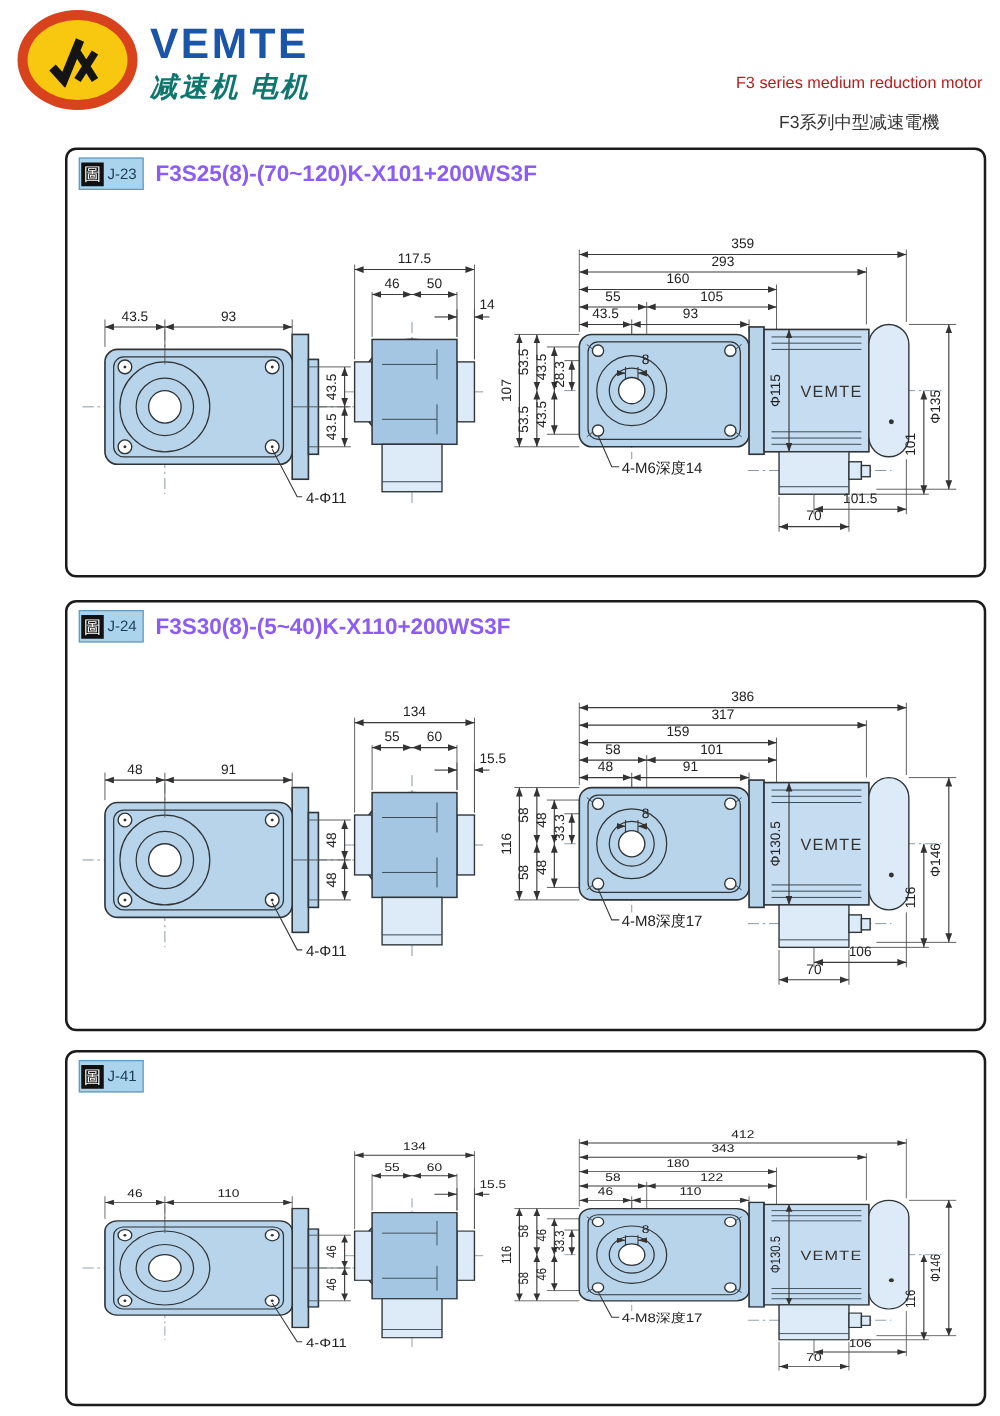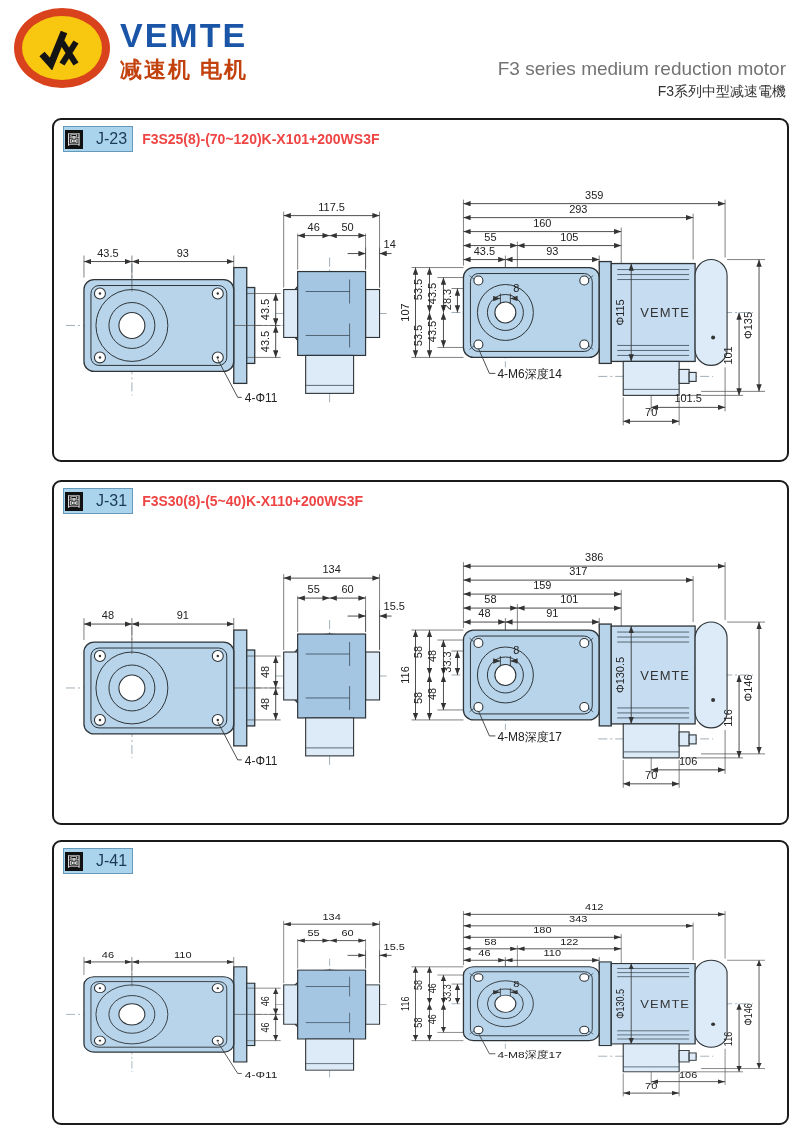--- a/index.html
+++ b/index.html
@@ -8,40 +8,40 @@
     font-family:"Liberation Sans", sans-serif; overflow:hidden;
   }
   
   .logo {
     position:absolute; left:14px; top:8px; width:96px; height:80px;
     background:#f8c70f; border:8px solid #d8421d; border-radius:50%;
     box-sizing:border-box; display:flex; align-items:center; justify-content:center;
   }
   .brand-block { position:absolute; left:120px; top:18px; }
   .brand-name { color:#1b55a8; font-size:34px; font-weight:bold; letter-spacing:2px; line-height:1; }
-  .brand-sub  { color:#c2410c; font-size:22px; font-weight:bold; margin-top:3px; letter-spacing:2px; }
+  .brand-sub  { color:#0f766e; font-size:22px; font-weight:bold; margin-top:3px; letter-spacing:2px;font-style:italic; }
   .hdr-titles { position:absolute; right:14px; top:58px; text-align:right; }
-  .hdr-en { font-size:19px; color:#737373; }
-  .hdr-zh { font-size:14px; color:#333333; margin-top:3px; }
+  .hdr-en { font-size:13px; color:#b91c1c; }
+  .hdr-zh { font-size:14px; color:#333333; margin-top:16px;text-align:center; }
   
   .panel {
     position:absolute; left:52px; width:737px; box-sizing:border-box;
     border:2px solid #1b1b1b; border-radius:9px; background:#fff;
   }
   #panel0 { top:118px;  height:344px; }
   #panel1 { top:480px;  height:345px; }
   #panel2 { top:840px;  height:285px; }
   .title-row { display:flex; align-items:center; gap:9px; margin:6px 0 0 9px; }
   .fig-tag {
     display:inline-flex; align-items:center; background:#a9d4ec;
     border:1px solid #6699bb; padding:1px 5px 1px 1px; height:22px;
   }
   .fig-char { background:#111; color:#fff; font-size:14px; line-height:19px; padding:0 2px; }
-  .fig-no { color:#1c3a58; font-size:16px; margin-left:13px; }
-  .panel-title { font-weight:bold; font-size:14px; color:#ef4444; }
+  .fig-no { color:#1c3a58; font-size:12px; margin-left:3px; }
+  .panel-title { font-weight:bold; font-size:18px; color:#8b5cf6; }
   svg.drawing { display:block; margin-top:1px; }
   
   .body1 { fill:#b7d4ea; stroke:#2e3438; stroke-width:1.3; }
   .body2 { fill:#a5c6e2; stroke:#2e3438; stroke-width:1.2; }
   .body3 { fill:#c6dcf0; stroke:#2e3438; stroke-width:1.3; }
   .light { fill:#dcebf7; stroke:#2e3438; stroke-width:1.1; }
   .white { fill:#ffffff; stroke:#2e3438; stroke-width:1.1; }
   .ol    { fill:none; stroke:#2e3438; stroke-width:1.0; }
   .det   { stroke:#3a4a55; stroke-width:0.8; fill:none; }
   .dim   { stroke:#3a3a3a; stroke-width:0.9; fill:none; }
@@ -257,21 +257,21 @@
       <line class="dim" marker-start="url(#as)" marker-end="url(#ae)" x1="570" y1="266" x2="626" y2="266"></line>
       <text class="d" x="598" y="261">70</text>
     </g>
   </svg>
 </section>
 
 <section class="panel" id="panel1">
   <div class="title-row">
     <span class="fig-tag">
       <span class="fig-char">圖</span>
-      <span class="fig-no">J-31</span>
+      <span class="fig-no">J-24</span>
     </span>
     <span class="panel-title">F3S30(8)-(5~40)K-X110+200WS3F</span>
   </div>
   <svg class="drawing" width="733" height="306" viewBox="0 0 734 300">
     <g>
       <line class="cl" x1="12" y1="170" x2="242" y2="170"></line>
         <line class="cl" x1="78" y1="108" x2="78" y2="240"></line>
       <line class="cl" x1="222" y1="158" x2="336" y2="158"></line>
         <line class="cl" x1="276" y1="102" x2="276" y2="248"></line>
       <line class="cl" x1="398" y1="157" x2="700" y2="157"></line>

